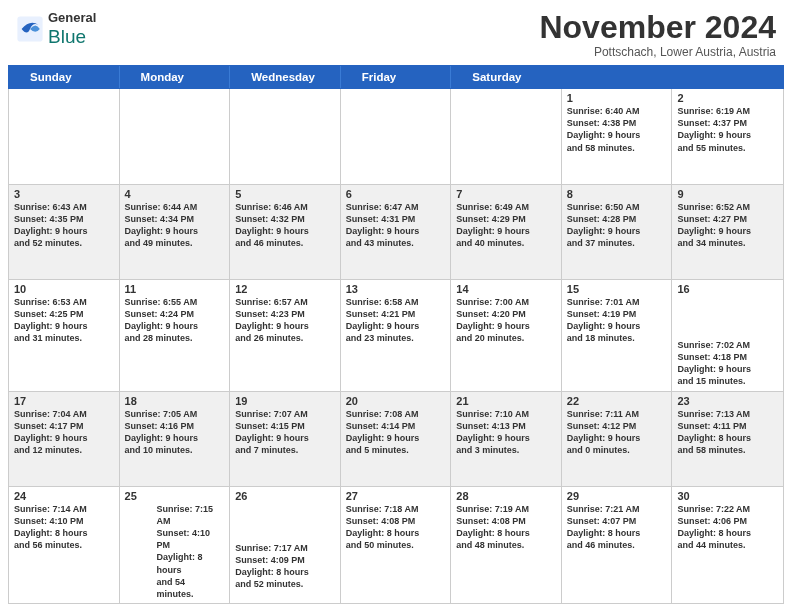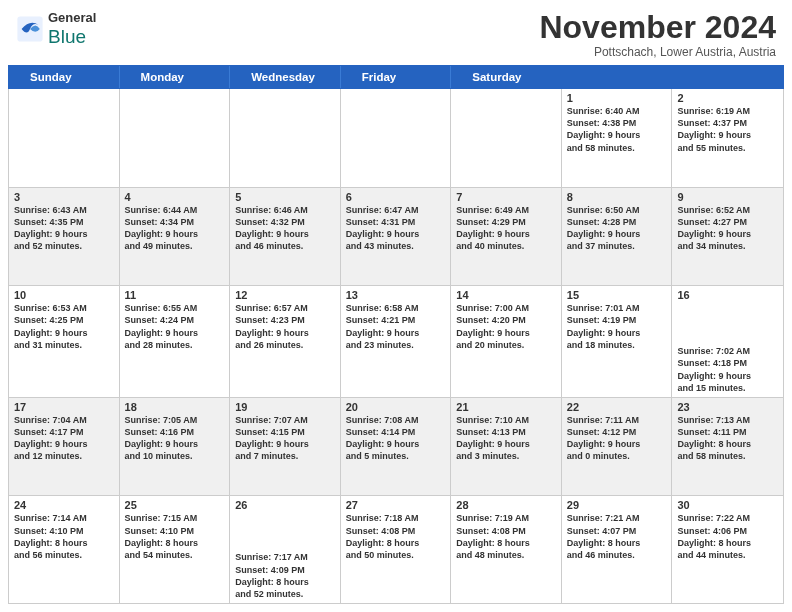--- a/index.html
+++ b/index.html
@@ -318,21 +318,21 @@
         <div class="cal-row">
           <div class="cal-cell odd-week">
             <div class="day-num">24</div>
             <div class="day-info" style="white-space: pre-line;">Sunrise: 7:14 AM
 Sunset: 4:10 PM
 Daylight: 8 hours
 and 56 minutes.</div>
           </div>
           <div class="cal-cell odd-week">
             <div class="day-num">25</div>
-            <div class="day-info" style="white-space: pre-line;">Sunrise: 7:15 AM
+            <div class="day-info" style="white-space: pre-line; margin-left: 32px;">Sunrise: 7:15 AM
 Sunset: 4:10 PM
 Daylight: 8 hours
 and 54 minutes.</div>
           </div>
           <div class="cal-cell odd-week">
             <div class="day-num">26</div>
             <div class="day-info" style="white-space: pre-line; margin-top: 40px;">Sunrise: 7:17 AM
 Sunset: 4:09 PM
 Daylight: 8 hours
 and 52 minutes.</div>

